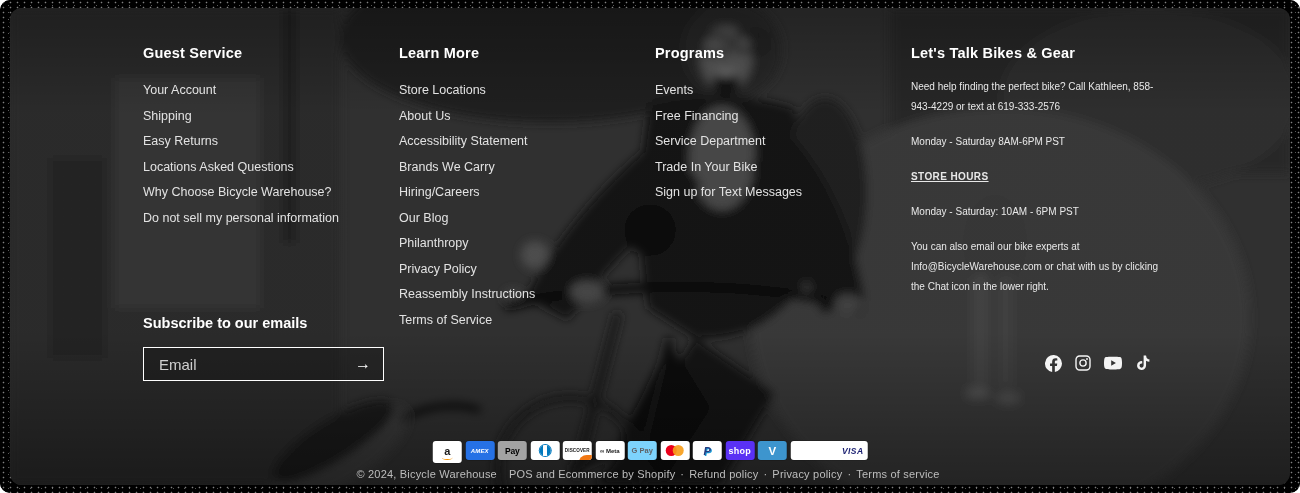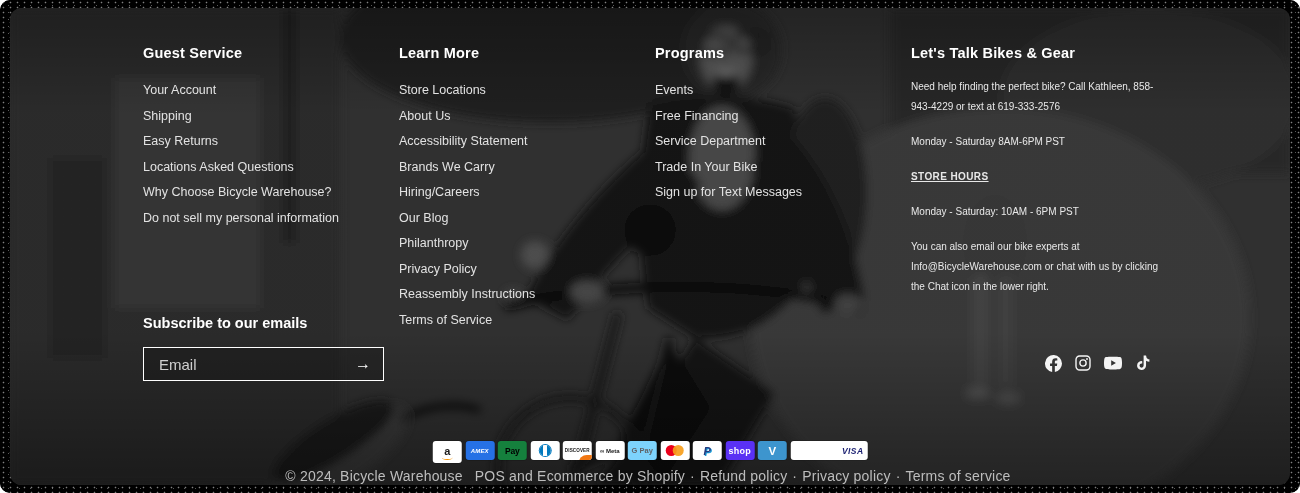--- a/index.html
+++ b/index.html
@@ -97,21 +97,21 @@
   .pay-google-pay{font-size:7.5px;color:#5f6368;}
   .pay-mastercard::before{content:'';width:11.5px;height:11.5px;border-radius:50%;background:#eb001b;margin-right:-4.5px;}
   .pay-mastercard::after{content:'';width:11.5px;height:11.5px;border-radius:50%;background:#f79e1b;opacity:.92;}
   .pay-paypal{font-size:11px;font-style:italic;text-shadow:1px .5px 0 #179bd7;}
   .pay-shop-pay{font-size:9px;letter-spacing:.2px;}
   .pay-venmo{font-size:11.5px;}
   .pay-visa{font-size:8.5px;font-style:italic;letter-spacing:.4px;padding-left:48px;}
 
   .legal{
     position:absolute;top:468px;left:0;right:4px;text-align:center;
-    font-size:14px;color:#bdbdbd;letter-spacing:.2px;
+    font-size:11px;color:#bdbdbd;letter-spacing:.2px;
   }
   .legal a{color:#bdbdbd;text-decoration:none;}
   .legal .copyright{margin-right:12px;}
   .legal .sep{margin:0 5px;}
 </style>
 </head>
 <body>
 
 <div class="page">
   <div class="frame"></div>
@@ -267,21 +267,21 @@
       <a href="#">
         <svg width="15" height="17" viewBox="0 0 24 28">
             <path fill="#fff" d="M19.9 6.8A6.3 6.3 0 0 1 16.2.9h-4v16.5a3.4 3.4 0 1 1-3.4-3.4c.4 0 .8.1 1.1.2v-4.1a7.4 7.4 0 1 0 6.3 7.3v-8a10 10 0 0 0 5.5 1.7v-4a6.3 6.3 0 0 1-1.8-.3z"></path>
           </svg>
       </a>
     </div>
 
     <div class="payments">
         <span class="pay pay-amazon" style="background: rgb(255, 255, 255); color: rgb(26, 26, 26);">a</span>
         <span class="pay pay-amex" style="background: rgb(38, 113, 229); color: rgb(255, 255, 255);">AMEX</span>
-        <span class="pay pay-apple-pay" style="background: #15803d; color: rgb(0, 0, 0);">Pay</span>
+        <span class="pay pay-apple-pay" style="background: #a3a3a3; color: rgb(0, 0, 0);">Pay</span>
         <span class="pay pay-diners-club" style="background: rgb(255, 255, 255); color: rgb(0, 121, 190);"></span>
         <span class="pay pay-discover" style="background: rgb(255, 255, 255); color: rgb(26, 26, 26);">DISCOVER</span>
         <span class="pay pay-meta-pay" style="background: rgb(255, 255, 255); color: rgb(26, 26, 26);">∞ Meta</span>
         <span class="pay pay-google-pay" style="background: #7dd3fc; color: rgb(95, 99, 104);">G Pay</span>
         <span class="pay pay-mastercard" style="background: rgb(255, 255, 255); color: rgb(26, 26, 26);"></span>
         <span class="pay pay-paypal" style="background: rgb(255, 255, 255); color: rgb(37, 59, 128);">P</span>
         <span class="pay pay-shop-pay" style="background: rgb(90, 49, 244); color: rgb(255, 255, 255);">shop</span>
         <span class="pay pay-venmo" style="background: rgb(61, 149, 206); color: rgb(255, 255, 255);">V</span>
         <span class="pay pay-visa" style="background: rgb(255, 255, 255); color: rgb(26, 31, 113);">VISA</span>
       </div>

